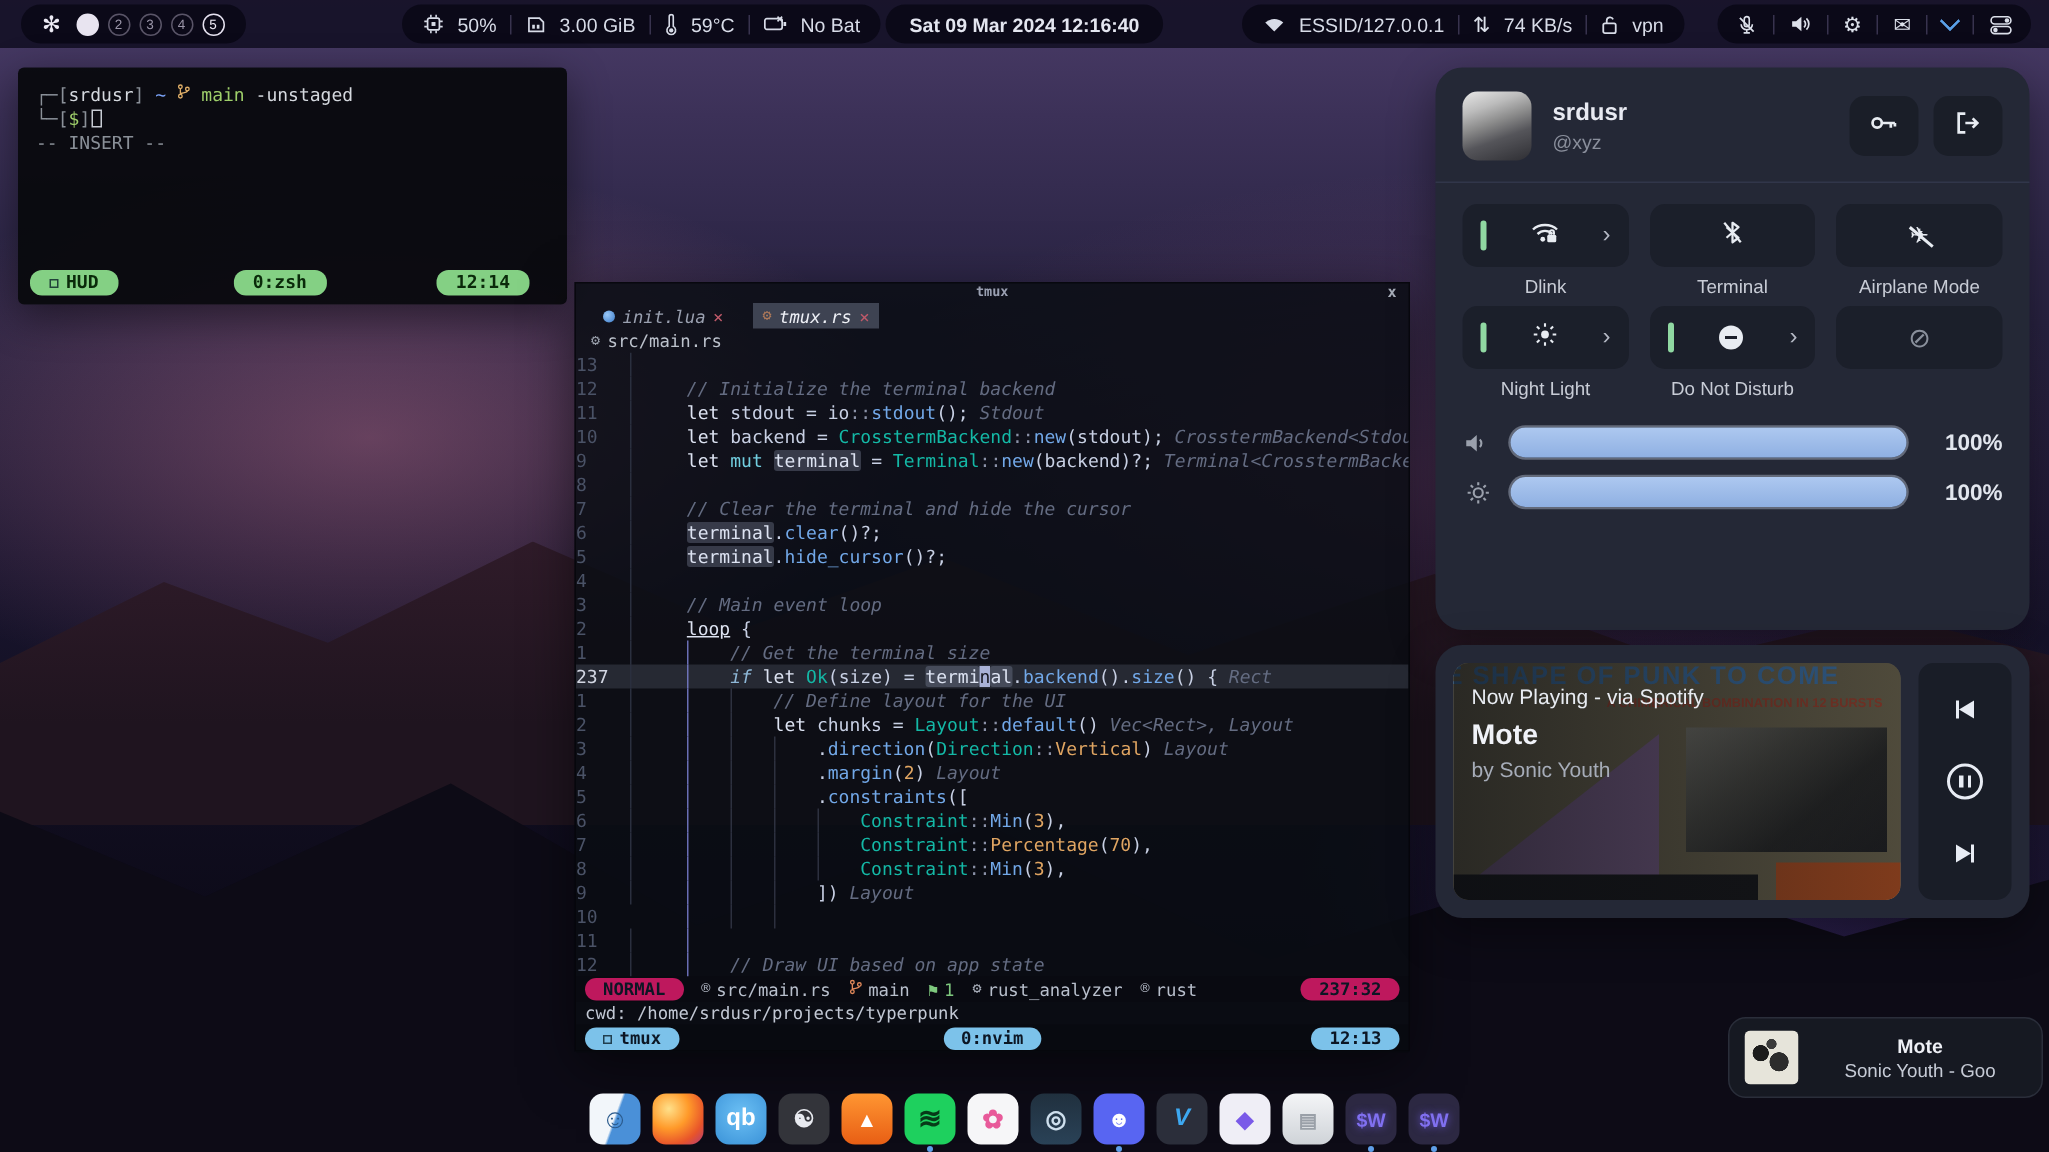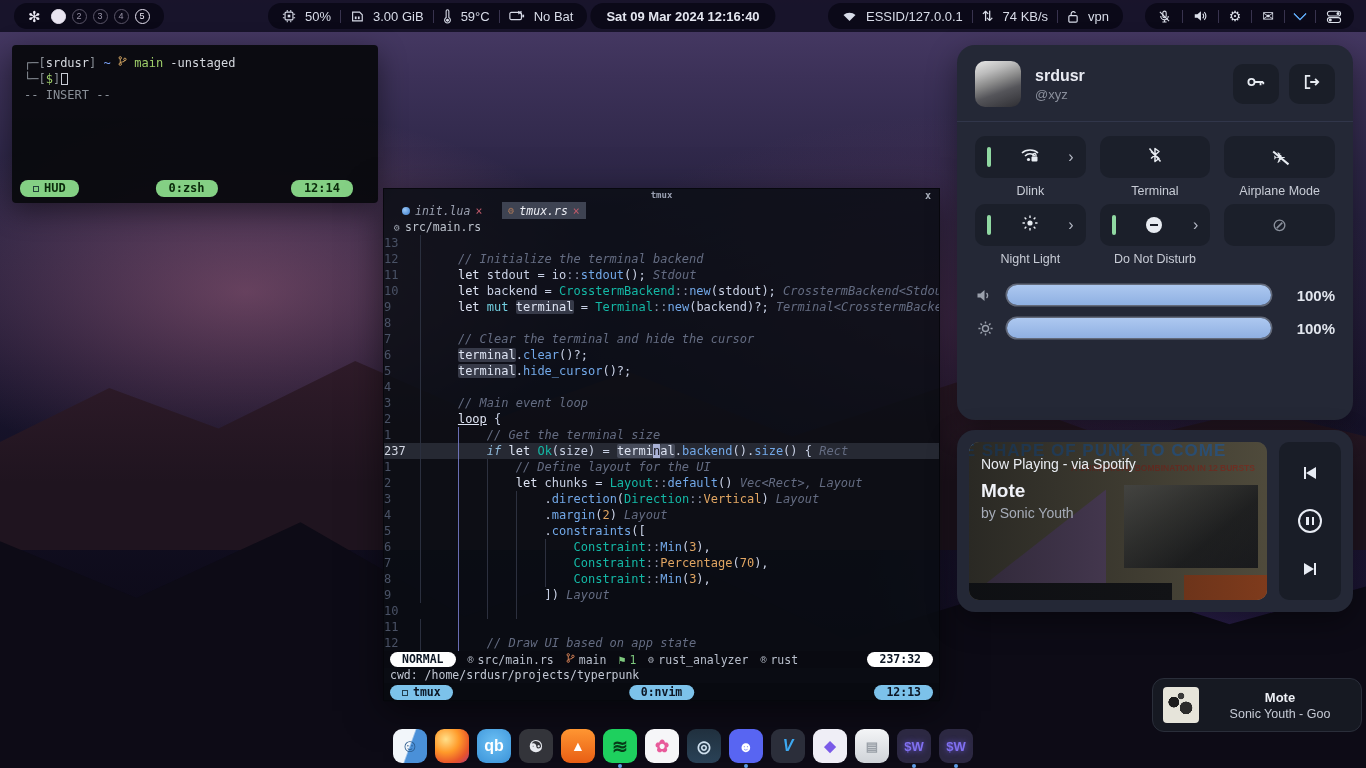--- a/index.html
+++ b/index.html
@@ -75,21 +75,21 @@
   .tk-cyi{color:#8fb8d8;font-style:italic}
   .tk-ty{color:#14b8a6}
   .tk-fn{color:#72a8e8}
   .tk-en{color:#e0a562}
   .tk-nu{color:#e0a562}
   .tk-pu{color:#8b92a8}
   .tk-hl{background:rgba(140,150,175,0.32);border-radius:2px;color:#dde3f2}
   .tk-cu{background:#a9b1d6;color:#16161e}
   
   .statusline{height:17px;display:flex;align-items:center;gap:12px;padding:0 6px;font-size:11.5px;background:rgba(8,10,15,0.35);color:#b8bfcc}
-  .pill-b{background:#ffffff;border-radius:8px;color:#0c1624;font-weight:bold;padding:0 12px;line-height:15px;display:flex;align-items:center;gap:5px}
+  .pill-b{background:#be185d;border-radius:8px;color:#0c1624;font-weight:bold;padding:0 12px;line-height:15px;display:flex;align-items:center;gap:5px}
   .pill-pos{margin-left:auto}
   .sl-item{display:flex;align-items:center;gap:4px}
   .ic-r{color:#a8aeba;font-size:10px}
   .ic-flag{color:#7ec97e}
   .txt-flag{color:#7ec97e}
   .cwdline{height:15px;font-size:11.5px;color:#c2c8d4;padding-left:6px;line-height:15px}
   .tmuxbar{position:relative;height:19px;background:rgba(8,10,15,0.55);display:flex;align-items:center;padding:0 6px}
   .tmuxbar .pill-b{background:#7cc2ea;font-size:11.5px}
   .tm-c{position:absolute;left:50%;transform:translateX(-50%)}
   .tm-r{position:absolute;right:6px}

